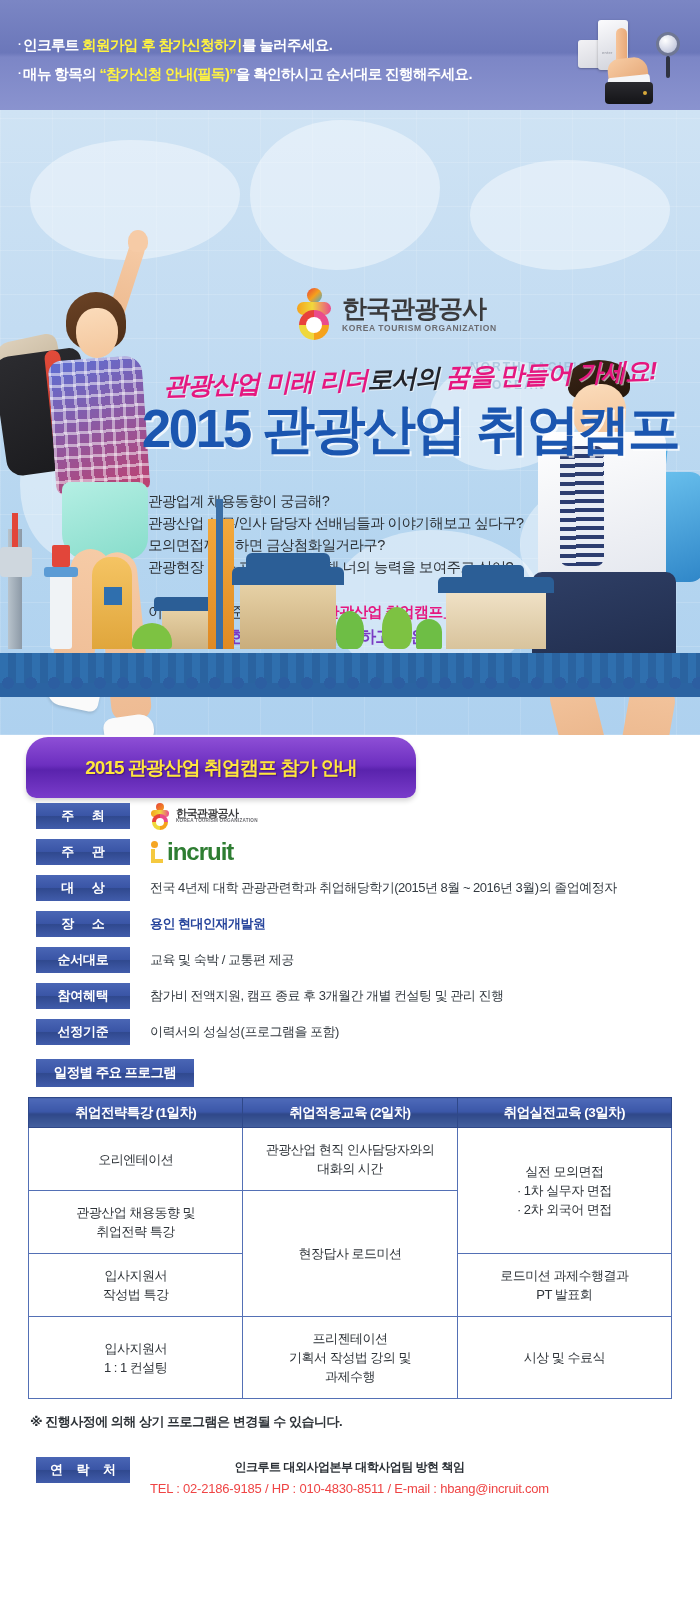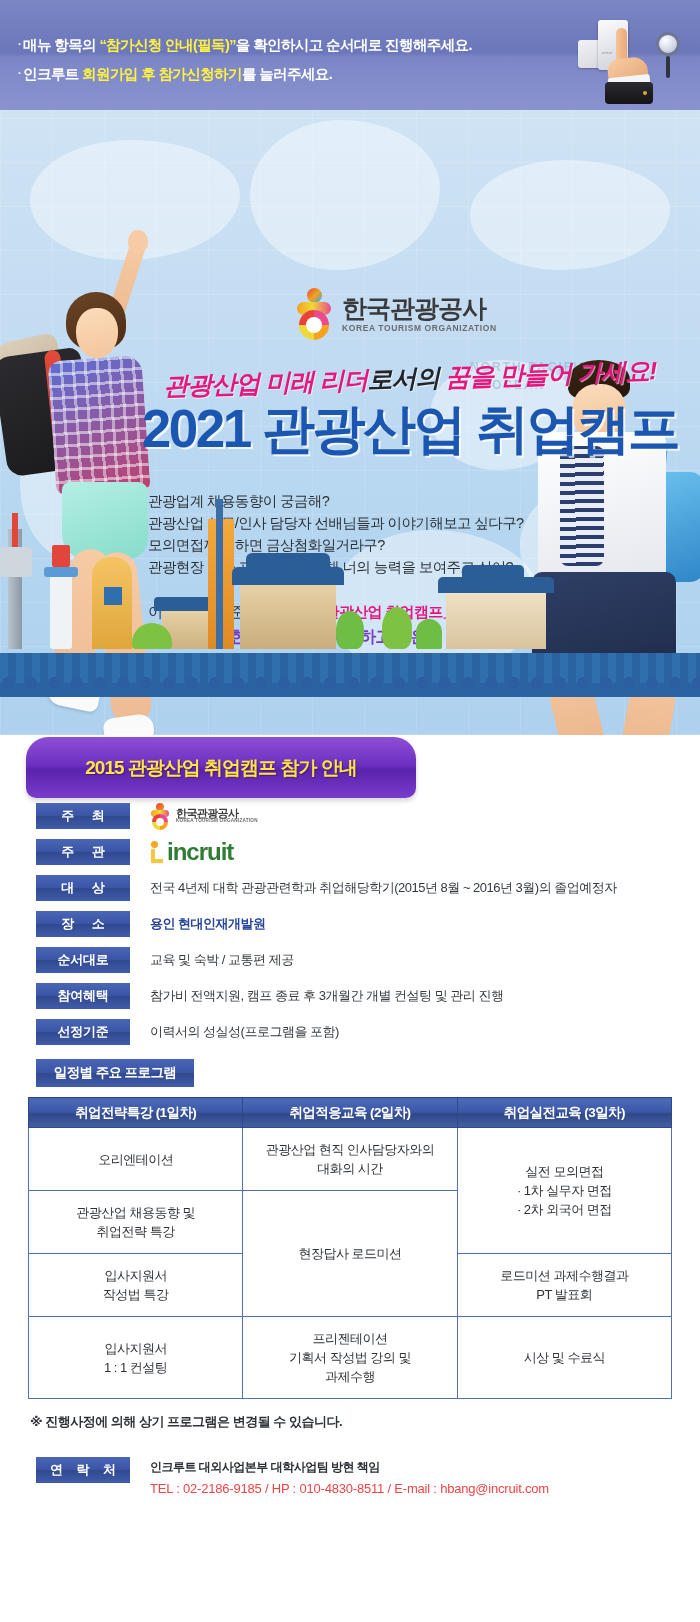--- a/index.html
+++ b/index.html
@@ -414,45 +414,45 @@
   }
   td.multi { text-align: center; }
   td.bullets { text-align: center; }
 
   .note {
     margin: 14px 0 0 30px;
     font-size: 13px; color:#2e3338; font-weight: 600; letter-spacing:-0.5px;
   }
 
   
-  .contact { display:flex; align-items:flex-start; margin: 26px 8px 0 0; }
+  .contact { display:flex; align-items:flex-start; margin: 26px 8px 0 0; text-align: center; }
   .contact .chip2 {
     margin-left: 36px;
     width: 94px; height: 26px;
     background: linear-gradient(180deg,#4a66b5 0%, #3a55a6 48%, #30498f 52%, #415cab 100%);
     color:#fff; font-size:13px; font-weight:700;
     display:flex; align-items:center; justify-content:center;
     letter-spacing: 5px; text-indent: 5px;
   }
   .contact .lines { margin-left: 20px; }
   .contact .l1 { font-size: 12px; color:#2b3036; font-weight:700; line-height:21px; letter-spacing:-0.5px; }
   .contact .l2 { font-size: 13px; color:#ef4444; line-height:22px; letter-spacing:-0.2px; }
 </style>
 </head>
 <body>
 
 <div class="page">
 
   <div class="notice-bar">
     <div class="notice-lines">
       <div class="notice-line">
-        <span class="notice-dot">·</span><span>매뉴 항목의 </span><span class="em">“참가신청 안내(필독)”</span><span>을 확인하시고 순서대로 진행해주세요.</span>
+        <span class="notice-dot">·</span><span>인크루트 </span><span class="em">회원가입 후 참가신청하기</span><span>를 눌러주세요.</span>
       </div>
       <div class="notice-line">
-        <span class="notice-dot">·</span><span>인크루트 </span><span class="em">회원가입 후 참가신청하기</span><span>를 눌러주세요.</span>
+        <span class="notice-dot">·</span><span>매뉴 항목의 </span><span class="em">“참가신청 안내(필독)”</span><span>을 확인하시고 순서대로 진행해주세요.</span>
       </div>
     </div>
 
     <div class="hand-illu">
       <div class="card-back"></div>
       <div class="card-front">
           <span class="micro">enter</span>
         </div>
       <div class="finger"></div>
       <div class="hand-palm"></div>
@@ -515,21 +515,21 @@
       <div class="kto-text">
         <div class="kto-kr">한국관광공사</div>
         <div class="kto-en">KOREA TOURISM ORGANIZATION</div>
       </div>
     </div>
 
     <div class="hero-script">
       <span>관광산업 미래 리더</span><span class="dark">로서의</span><span> 꿈을 만들어 가세요!</span>
     </div>
 
-    <div class="hero-title">2021 관광산업 취업캠프</div>
+    <div class="hero-title">2015 관광산업 취업캠프</div>
 
     <div class="hero-body">
       <div class="q">관광업계 채용동향이 궁금해?</div>
       <div class="q">관광산업 실무/인사 담당자 선배님들과 이야기해보고 싶다구?</div>
       <div class="q">모의면접까지 하면 금상첨화일거라구?</div>
       <div class="q">관광현장 답사 프로그램을 통해 너의 능력을 보여주고 싶어?</div>
       <div class="hero-cta">
         <div class="l1">
           <span>이 모든 것이 준비된 </span><span class="pink">「2015 관광산업 취업캠프」</span><span> 에서</span>
         </div>

